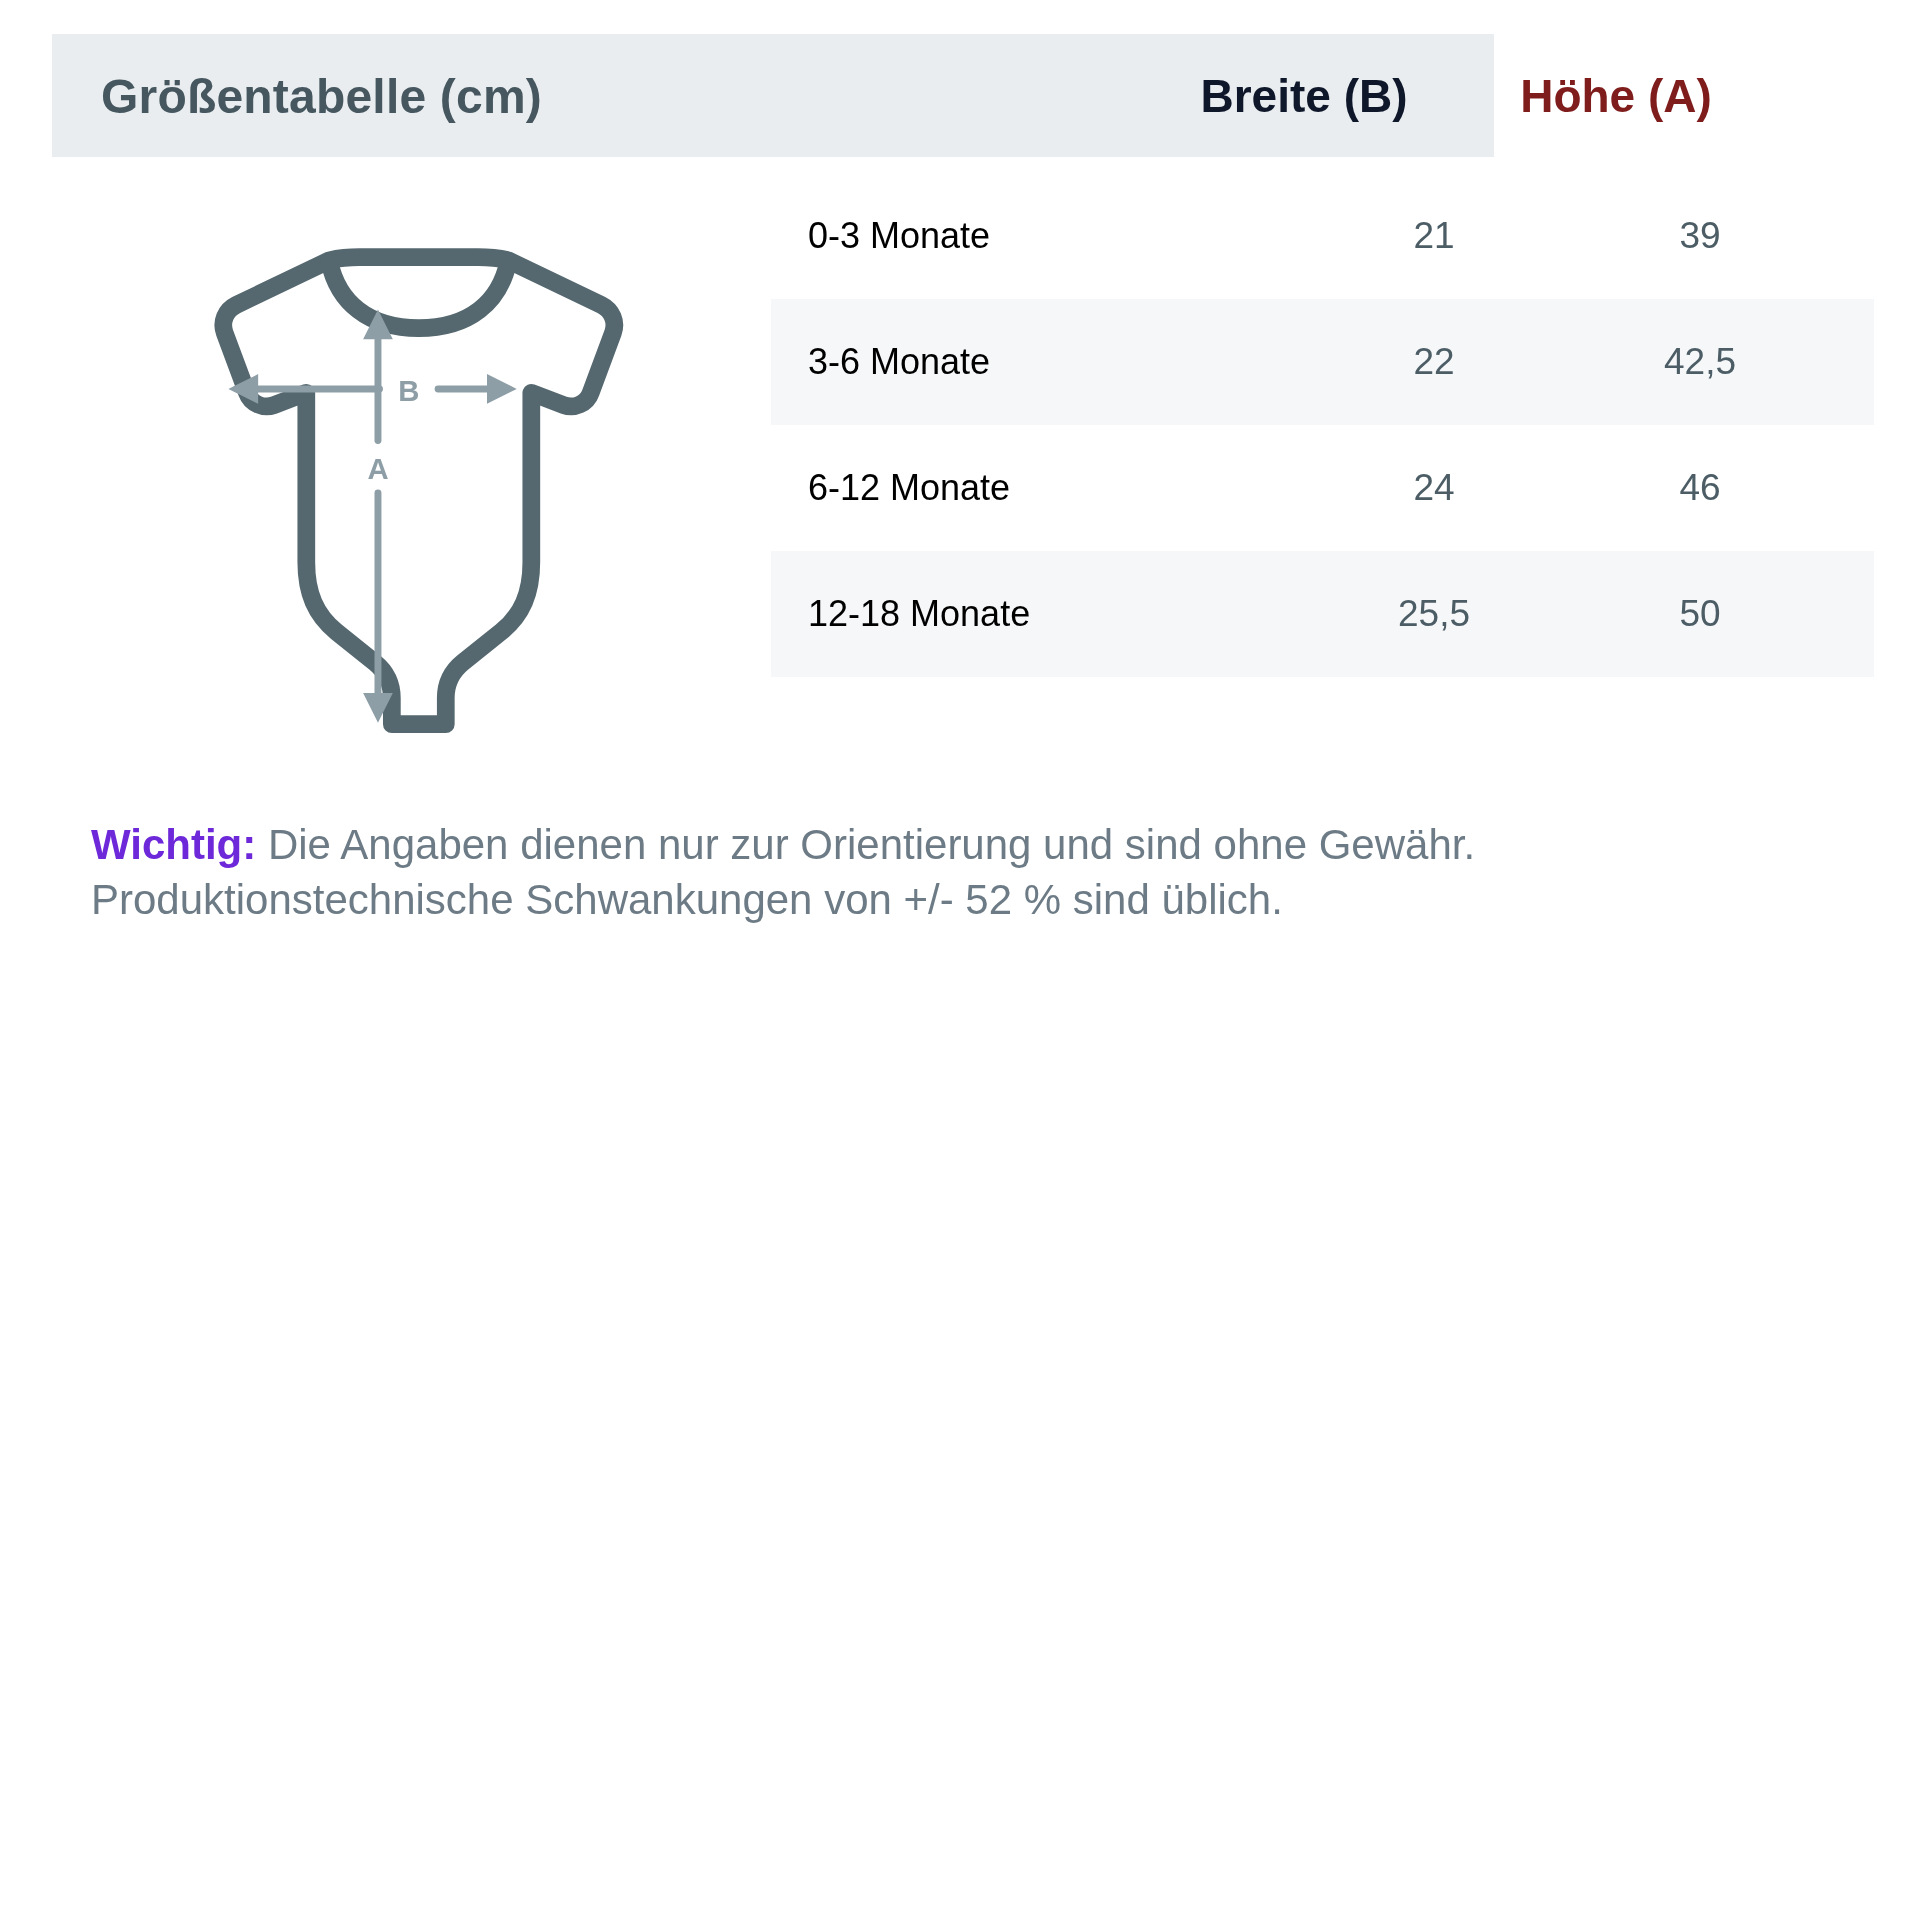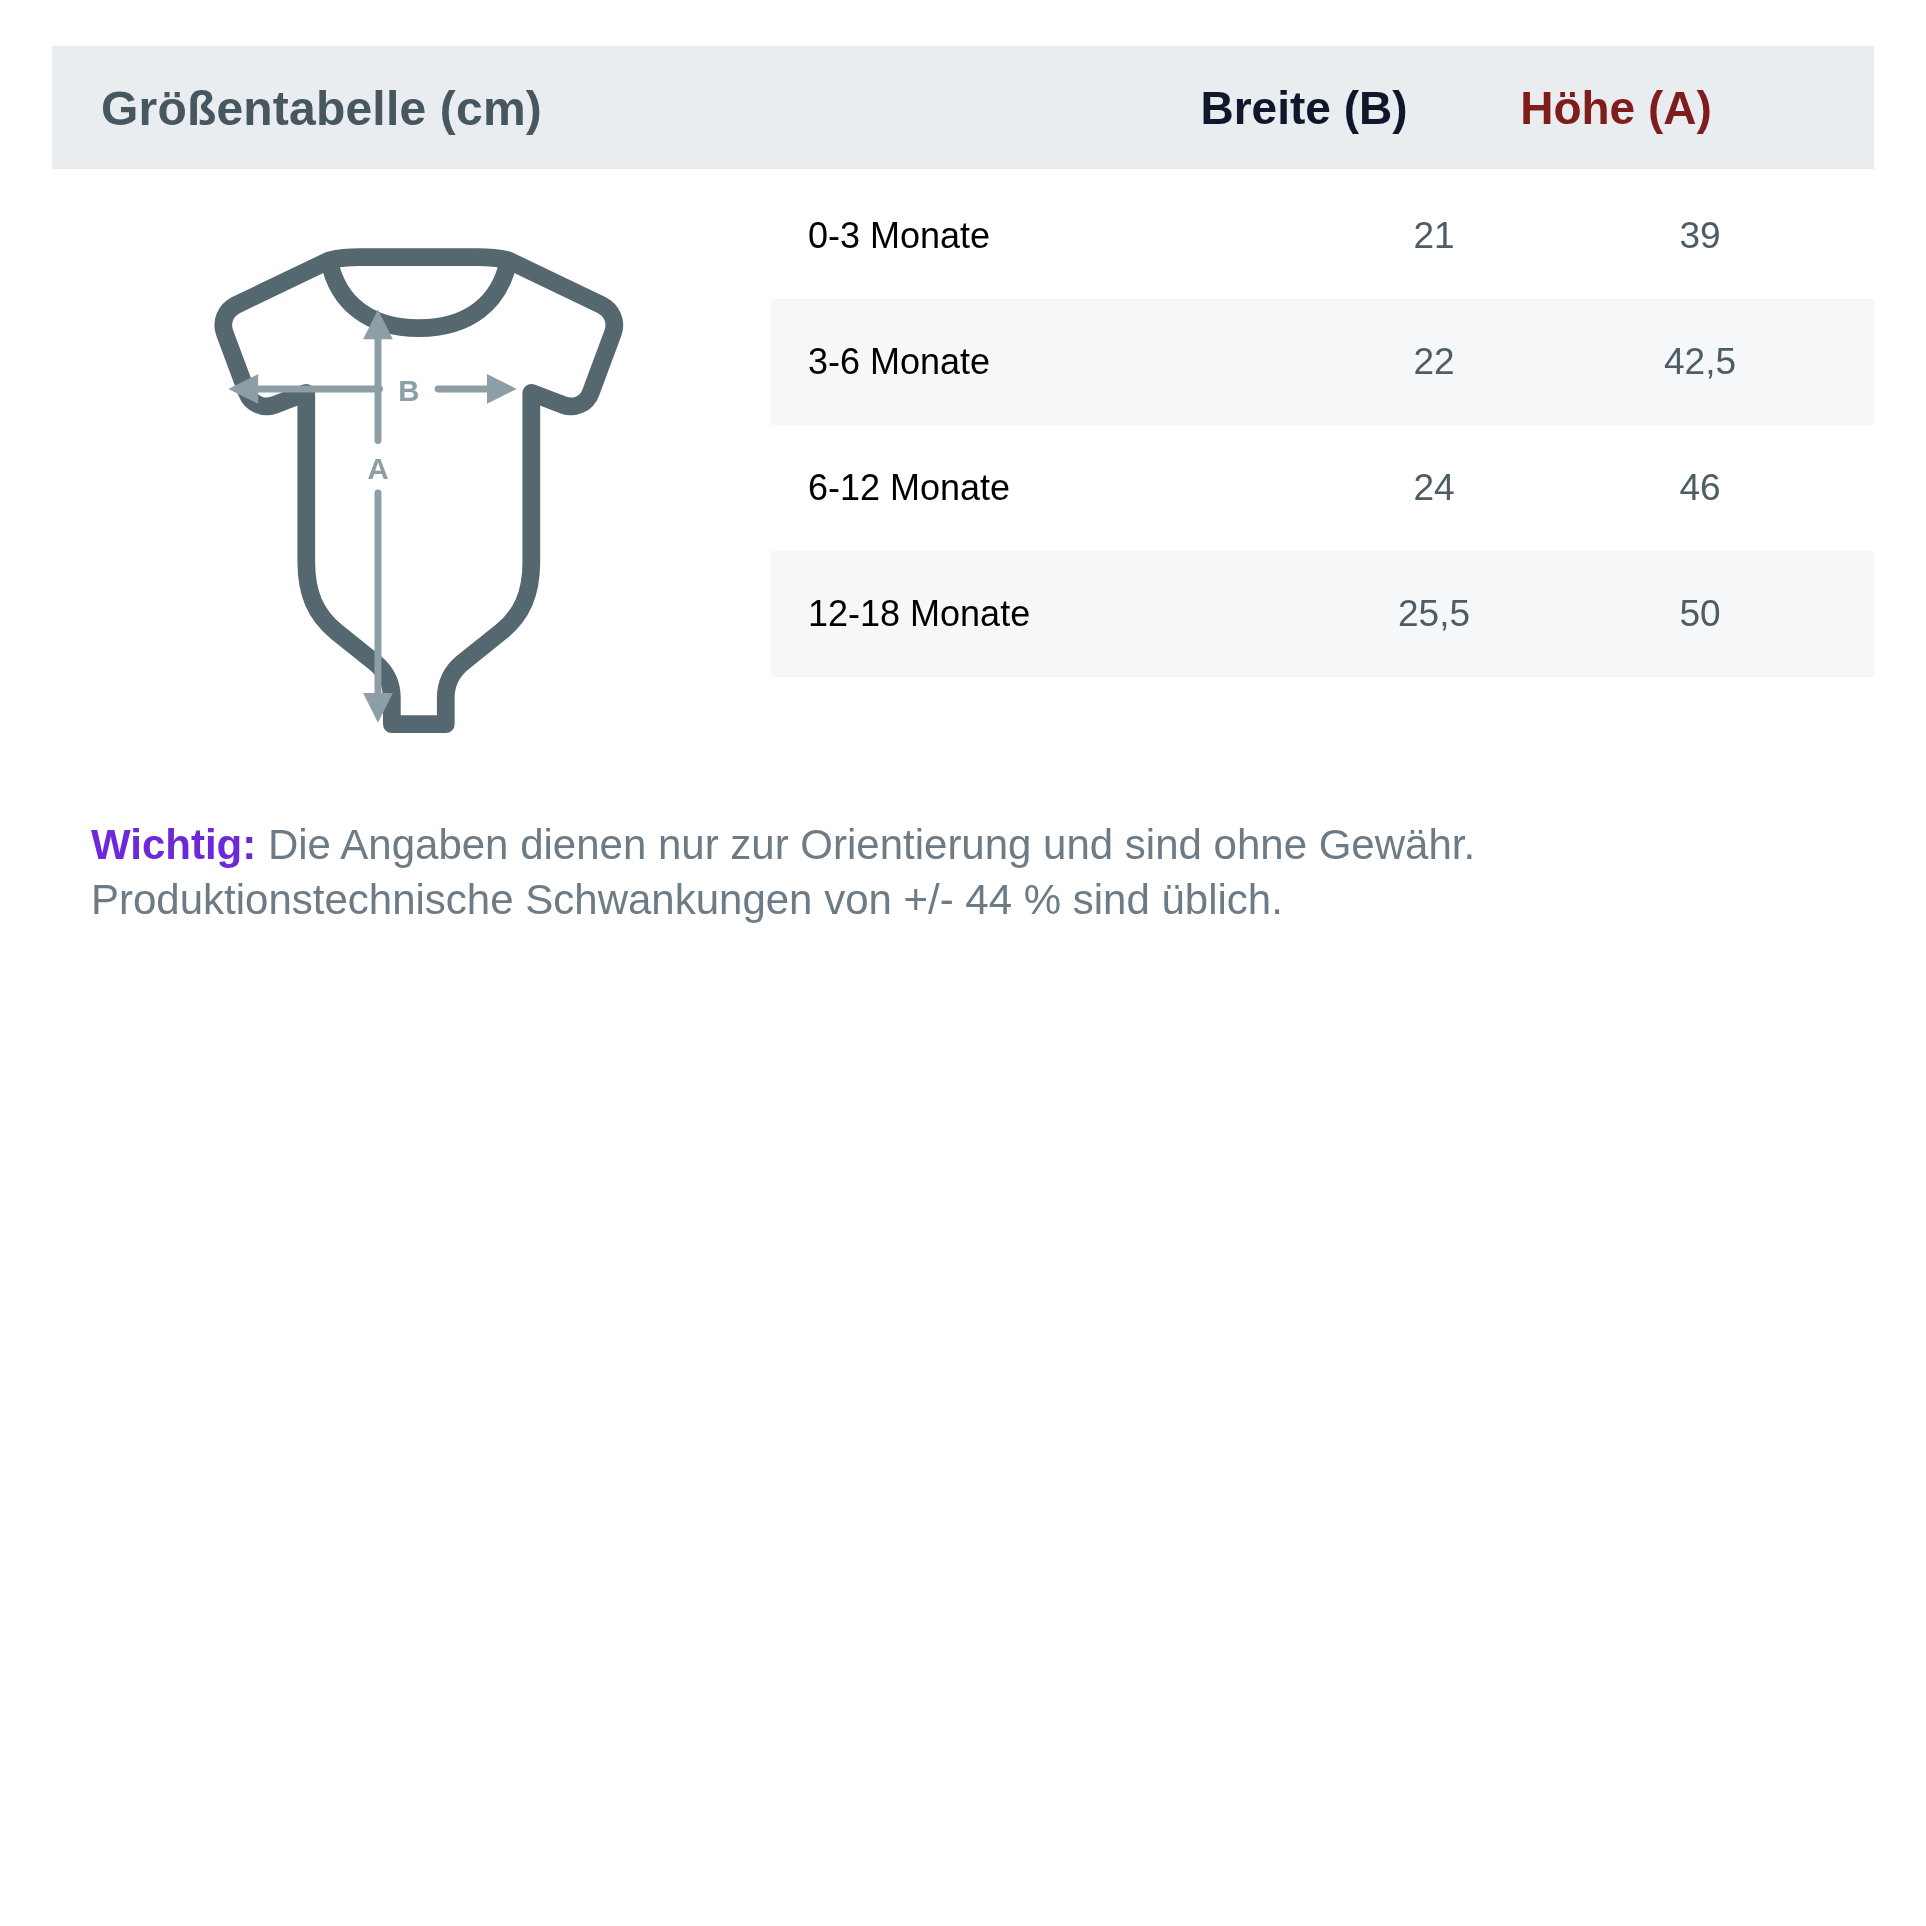--- a/index.html
+++ b/index.html
@@ -19,22 +19,22 @@
     position: relative;
     width: 1926px;
     height: 1926px;
     box-sizing: border-box;
   }
 
   
   .header-band {
     position: absolute;
     left: 52px;
-    top: 46px;
-    width: 1822px;
+    top: 34px;
+    width: 1442px;
     height: 123px;
     background: #e9edf0;
     display: flex;
     align-items: center;
   }
   .header-title {
     position: absolute;
     left: 49px;
     top: 50%;
     transform: translateY(-50%);
@@ -211,17 +211,17 @@
 
     <div class="trow alt">
       <div class="cell-size">12-18 Monate</div>
       <div class="cell-num">25,5</div>
       <div class="cell-num second">50</div>
     </div>
 
   </div>
 
   <div class="note">
-    <b>Wichtig:</b><span> Die Angaben dienen nur zur Orientierung und sind ohne Gewähr. Produktionstechnische Schwankungen von +/- 44 % sind üblich.</span>
+    <b>Wichtig:</b><span> Die Angaben dienen nur zur Orientierung und sind ohne Gewähr. Produktionstechnische Schwankungen von +/- 52 % sind üblich.</span>
   </div>
 
 </div>
 
 
 </body></html>

